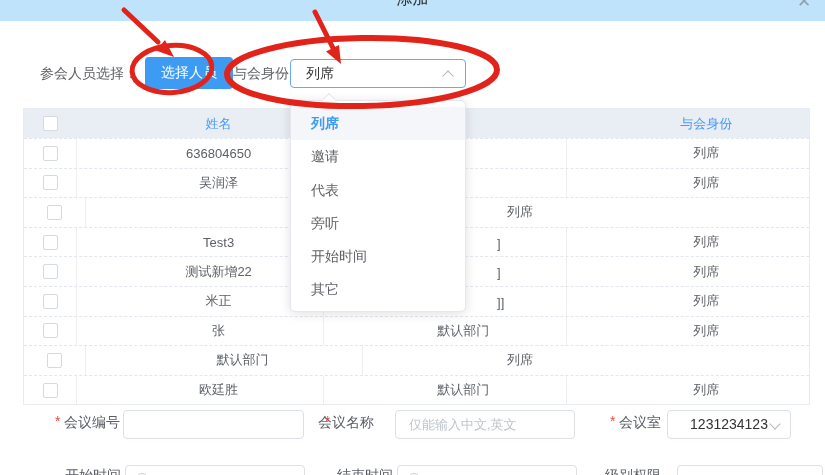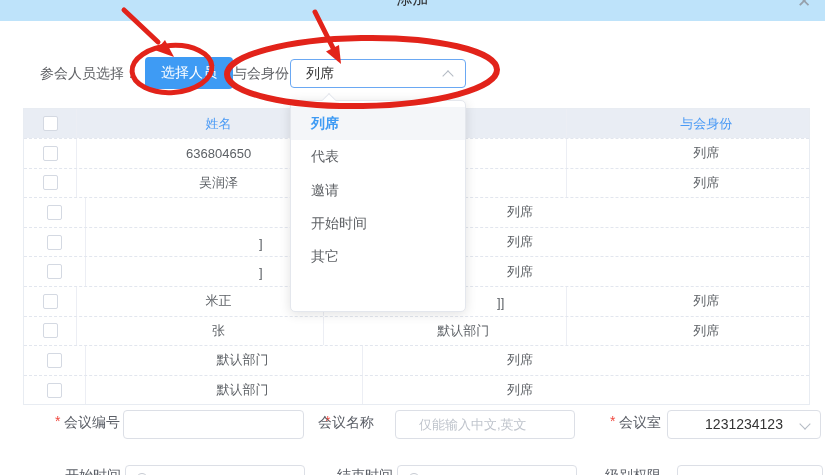--- a/index.html
+++ b/index.html
@@ -55,21 +55,21 @@
     position:absolute; top:-6px; left:33px; width:10px; height:10px; background:#fff;
     border-left:1px solid #e4e7ed; border-top:1px solid #e4e7ed; transform:rotate(45deg);
   }
   .pi { height:33.3px; line-height:33.3px; padding-left:20px; font-size:14px; color:#5f6266; cursor:pointer; }
   .pi.selected { color:#3e9bf4; font-weight:bold; background:#f4f6f9; }
   
   .req { position:absolute; color:#f0483e; font-size:14px; z-index:3; }
   .flabel { position:absolute; font-size:14px; color:#5a5e66; white-space:nowrap; z-index:3; }
   .inp {
     position:absolute; height:29px; border:1px solid #dcdfe6; border-radius:4px;
-    background:#fff; font-size:13px; color:#333; font-family:inherit; padding:0 23px; z-index:3;
+    background:#fff; font-size:13px; color:#333; font-family:inherit; padding:0 13px; z-index:3;
   }
   .inp::placeholder { color:#bfc4cc; }
   .fsel {
     position:absolute; height:29px; border:1px solid #dcdfe6; border-radius:4px; background:#fff;
     text-align:center; font-size:14px; color:#333; line-height:27px; z-index:3; cursor:pointer;
   }
   .time { padding:0; }
   .clock {
     position:absolute; left:10px; top:7px; width:12px; height:12px;
     border:1.5px solid #c6cad2; border-radius:50%; display:inline-block;
@@ -125,29 +125,31 @@
       <div class="c c0">
           <span class="cb"></span>
         </div>
       <div class="c c2"></div>
       <div class="c c3">列席</div>
     </div>
     <div class="tr">
       <div class="c c0">
           <span class="cb"></span>
         </div>
+      <div class="c c1">Test3</div>
       <div class="c c2">
           <span class="frag">]</span>
         </div>
       <div class="c c3">列席</div>
     </div>
     <div class="tr">
       <div class="c c0">
           <span class="cb"></span>
         </div>
+      <div class="c c1">测试新增22</div>
       <div class="c c2">
           <span class="frag">]</span>
         </div>
       <div class="c c3">列席</div>
     </div>
     <div class="tr">
       <div class="c c0">
           <span class="cb"></span>
         </div>
       <div class="c c1">米正</div>
@@ -168,45 +170,47 @@
       <div class="c c0">
           <span class="cb"></span>
         </div>
       <div class="c c2">默认部门</div>
       <div class="c c3">列席</div>
     </div>
     <div class="tr">
       <div class="c c0">
           <span class="cb"></span>
         </div>
+      <div class="c c1">欧廷胜</div>
       <div class="c c2">默认部门</div>
       <div class="c c3">列席</div>
     </div>
   </div>
 
   <div class="panel">
     <i class="notch"></i>
     <div class="pi selected">列席</div>
+    <div class="pi">邀请</div>
     <div class="pi">代表</div>
-    <div class="pi">邀请</div>
+    <div class="pi">旁听</div>
     <div class="pi">开始时间</div>
     <div class="pi">其它</div>
   </div>
 
   <span class="req" style="left:55px;top:413px;">*</span>
   <span class="flabel" style="left:64px;top:414px;">会议编号</span>
   <input class="inp" style="left: 123px; top: 410px; width: 181px;">
 
   <span class="req" style="left:325px;top:413px;">*</span>
   <span class="flabel" style="left:318px;top:414px;">会议名称</span>
   <input class="inp" style="left: 395px; top: 410px; width: 180px;" placeholder="仅能输入中文,英文">
 
   <span class="req" style="left:610px;top:413px;">*</span>
   <span class="flabel" style="left:619px;top:414px;font-family:Liberation Mono, monospace;">会议室</span>
-  <div class="fsel" style="left:667px;top:410px;width:154px;">
+  <div class="fsel" style="left:667px;top:410px;width:124px;">
     <span>1231234123</span>
     <i class="caret down"></i>
   </div>
 
   <span class="flabel" style="left:65px;top:467px;">开始时间</span>
   <div class="inp time" style="left:125px;top:465px;width:180px;">
     <i class="clock"></i>
   </div>
 
   <span class="flabel" style="left:337px;top:467px;">结束时间</span>

